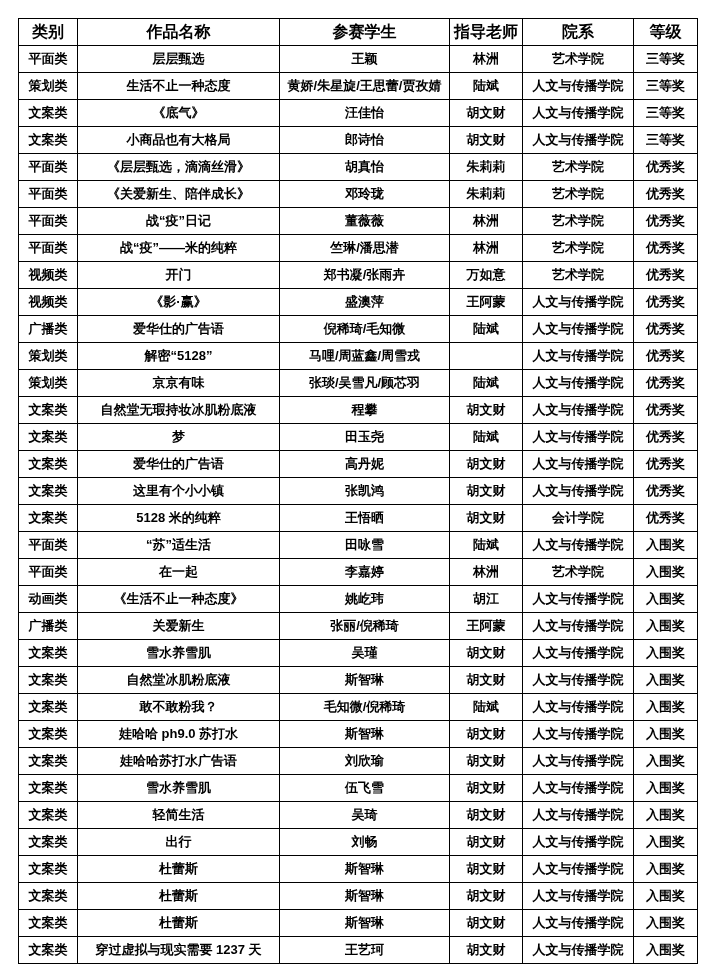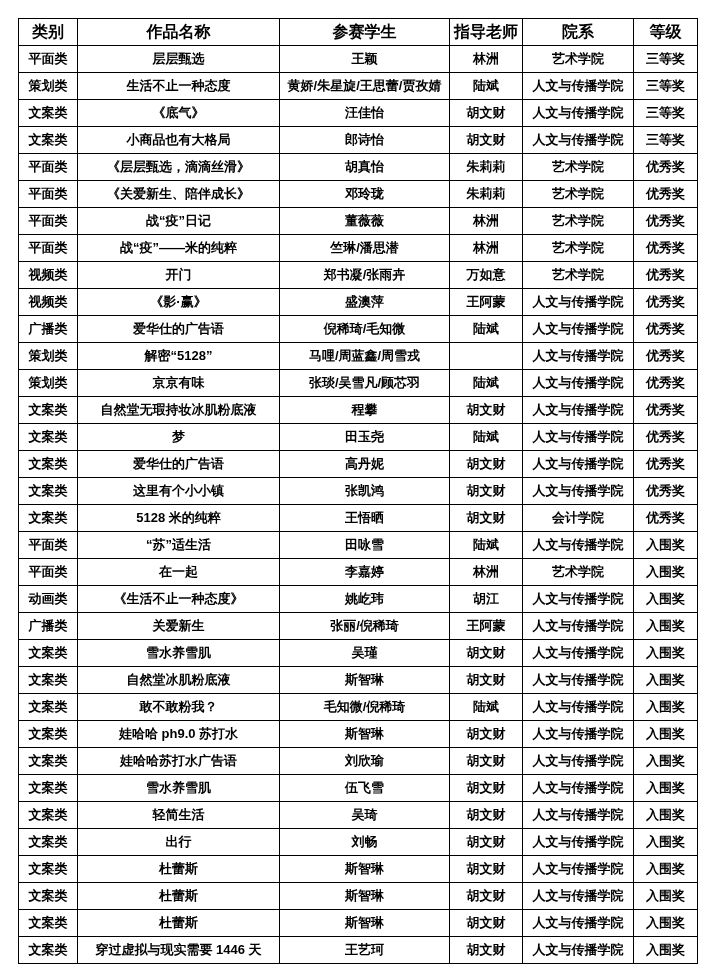--- a/index.html
+++ b/index.html
@@ -331,21 +331,21 @@
         <tr>
           <td>文案类</td>
           <td>杜蕾斯</td>
           <td>斯智琳</td>
           <td>胡文财</td>
           <td>人文与传播学院</td>
           <td>入围奖</td>
         </tr>
         <tr>
           <td>文案类</td>
-          <td>穿过虚拟与现实需要 1446 天</td>
+          <td>穿过虚拟与现实需要 1237 天</td>
           <td>王艺珂</td>
           <td>胡文财</td>
           <td>人文与传播学院</td>
           <td>入围奖</td>
         </tr>
       </tbody>
   </table>
 </div>
 
 </body></html>

